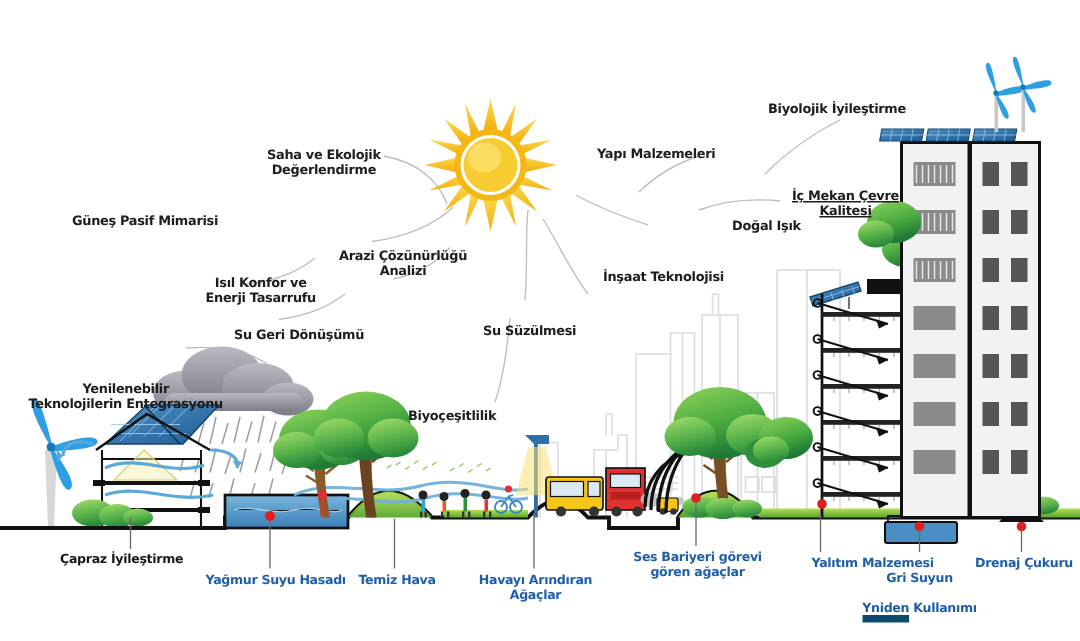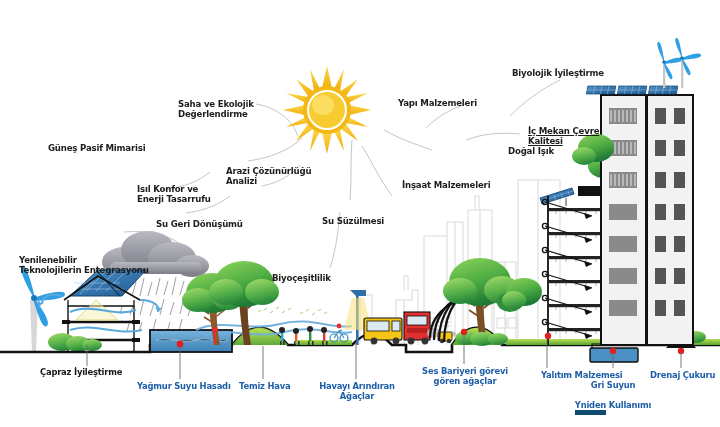--- a/index.html
+++ b/index.html
@@ -12,20 +12,21 @@
 
   
   .lbl{
     position:absolute;
     font-weight:700;
     line-height:1.18;
     letter-spacing:-0.2px;
     white-space:pre-line;
     color:#1c1c1c;
     font-size:8.4px;
+    text-align:center;
   }
   .lbl.sky{font-size:8.6px;color:#1d1d1b;}
   .lbl.blue{color:#1f5fa8;}
   .lbl.dark{color:#16181a;}
   .lbl.c{text-align:center;}
   .lbl .u{border-bottom:5px solid #0c4a6e;}
   .title-big{font-size:9.3px;padding-left:20px;}
 </style>
 </head>
 <body>
@@ -553,23 +554,23 @@
 
     <div class="lbl sky" style="left:226px;top:166px;">Arazi Çözünürlüğü
 Analizi</div>
 
     <div class="lbl sky" style="left:322px;top:216px;">Su Süzülmesi</div>
 
     <div class="lbl sky" style="left:272px;top:273px;">Biyoçeşitlilik</div>
 
     <div class="lbl sky" style="left:398px;top:98px;">Yapı Malzemeleri</div>
 
-    <div class="lbl sky" style="left:460px;top:146px;padding-left:48px;">Doğal Işık</div>
-
-    <div class="lbl sky" style="left:402px;top:180px;">İnşaat Malzemeleri</div>
+    <div class="lbl sky" style="left:440px;top:146px;padding-left:48px;">Doğal Işık</div>
+
+    <div class="lbl sky" style="left:402px;top:180px;">İnşaat Teknolojisi</div>
 
     <div class="lbl sky" style="left:512px;top:68px;">Biyolojik İyileştirme</div>
 
     <div class="lbl sky" style="left:528px;top:126px;text-decoration:underline;">İç Mekan Çevre
 Kalitesi</div>
   </div>
 
   <div>
     <div class="lbl dark" style="left:40px;top:368px;">Çapraz İyileştirme</div>
 

